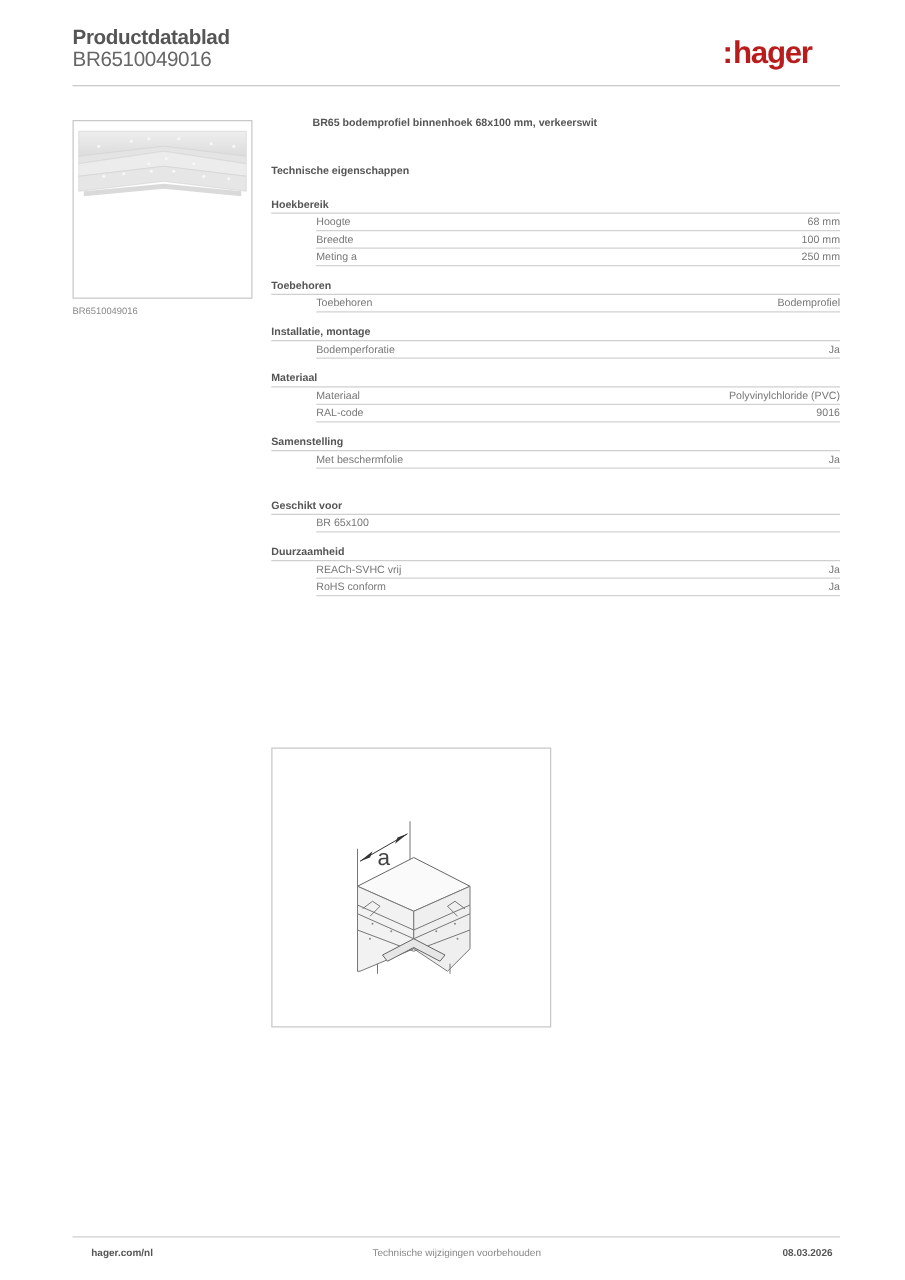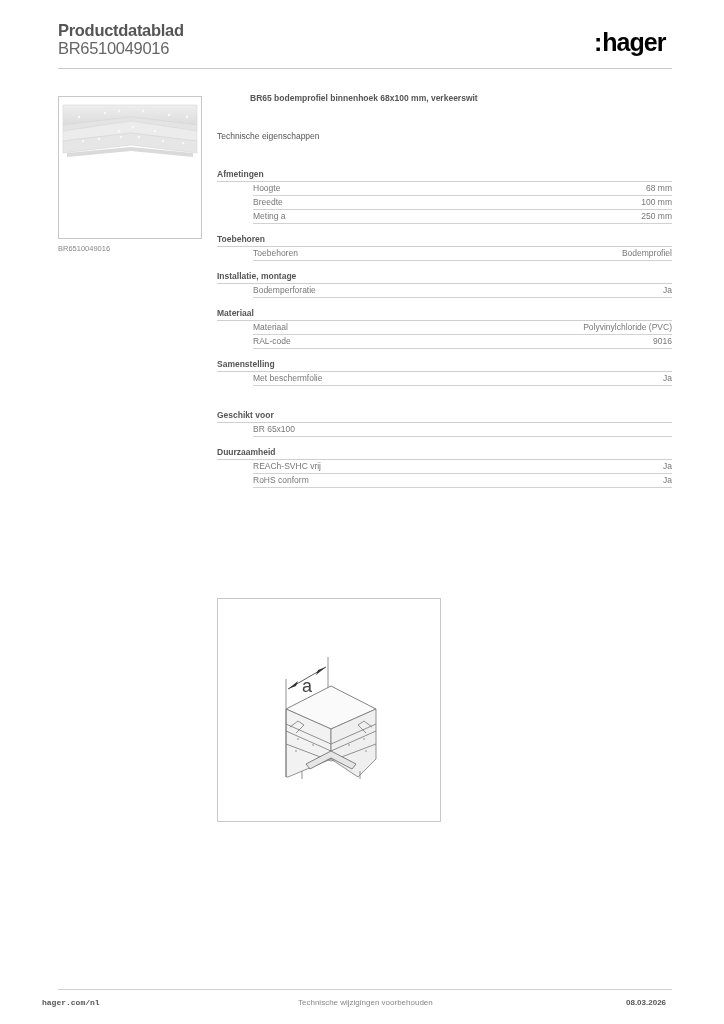--- a/index.html
+++ b/index.html
@@ -1,39 +1,39 @@
 <!DOCTYPE html>
 <html><head>
   <meta charset="utf-8">
   <style>
     html, body { margin:0; padding:0; background:#ffffff; }
     body { width:724px; height:1024px; position:relative; font-family:"Liberation Sans", sans-serif; color:#555; overflow:hidden; }
     .hdr-title { position:absolute; left:58px; top:21px; font-size:16.5px; font-weight:bold; color:#555; letter-spacing:-0.3px;text-align:right; }
     .hdr-code { position:absolute; left:58px; top:39px; font-size:16.5px; color:#666; letter-spacing:-0.3px; }
-    .logo { position:absolute; left:594px; top:28px; font-size:25px; font-weight:bold; color:#000000; letter-spacing:-1px; }
+    .logo { position:absolute; left:578px; top:28px; font-size:25px; font-weight:bold; color:#b91c1c; letter-spacing:-1px; }
     .logo .colon { margin-right:1px; }
     .hdr-line { position:absolute; left:58px; top:68px; width:614px; height:1px; background:#c9c9c9; }
 
     .thumb { position:absolute; left:58px; top:96px; width:142px; height:141px; border:1px solid #c8c8c8; background:#fff; }
     .thumb-cap { position:absolute; left:58px; top:244px; font-size:7.5px; color:#888; }
 
     .main { position:absolute; left:217px; top:93px; width:455px; }
     .prod-title { font-size:8.5px; font-weight:bold; color:#555; height:12px;padding-left:33px; }
-    .sect-tech { margin-top:26px; font-size:8.5px; font-weight:normal; color:#555; height:12px; margin-bottom:26px; }
+    .sect-tech { margin-top:26px; font-size:8.5px; font-weight:bold; color:#555; height:12px; margin-bottom:15px; }
 
     .grp { margin-bottom:10px; }
     .grp-h { font-size:8.5px; font-weight:bold; color:#555; height:11px; line-height:11px; border-bottom:1.5px solid #cfcfcf; padding-bottom:1px; }
     .row { display:flex; justify-content:space-between; font-size:8.5px; color:#777; height:13px; line-height:13px; border-bottom:1.5px solid #d2d2d2;margin-left:36px; }
     .spacer { height:14px; }
 
     .img-h { font-size:8.5px; font-weight:bold; color:#555; margin-top:12px; height:12px; }
     .drawing { position:absolute; left:217px; top:598px; width:222px; height:222px; border:1px solid #c8c8c8; background:#fff; }
 
     .ftr-line { position:absolute; left:58px; top:989px; width:614px; height:1px; background:#d0d0d0; }
-    .ftr-left { position:absolute; left:42px; top:998px; font-size:8px; font-weight:bold; color:#555;font-family:Liberation Mono, monospace; }
+    .ftr-left { position:absolute; left:73px; top:998px; font-size:8px; font-weight:bold; color:#555; }
     .ftr-mid { position:absolute; left:298px; top:998px; font-size:8px; color:#888; }
     .ftr-right { position:absolute; left:626px; top:998px; font-size:8px; font-weight:bold; color:#555; }
   </style>
 </head>
 <body>
 
 <div>
   <div class="hdr-title">Productdatablad</div>
   <div class="hdr-code">BR6510049016</div>
   <div class="logo"><span class="colon">:</span><span>hager</span></div>
@@ -72,21 +72,21 @@
     </g>
   </svg>
 </div>
 <div class="thumb-cap">BR6510049016</div>
 
 <div class="main">
   <div class="prod-title">BR65 bodemprofiel binnenhoek 68x100 mm, verkeerswit</div>
   <div class="sect-tech">Technische eigenschappen</div>
 
   <div class="grp">
-    <div class="grp-h">Afmetingen</div>
+    <div class="grp-h">Hoekbereik</div>
     <div class="row">
         <span>Hoogte</span>
         <span>68 mm</span>
       </div>
     <div class="row">
         <span>Breedte</span>
         <span>100 mm</span>
       </div>
     <div class="row">
         <span>Meting a</span>

